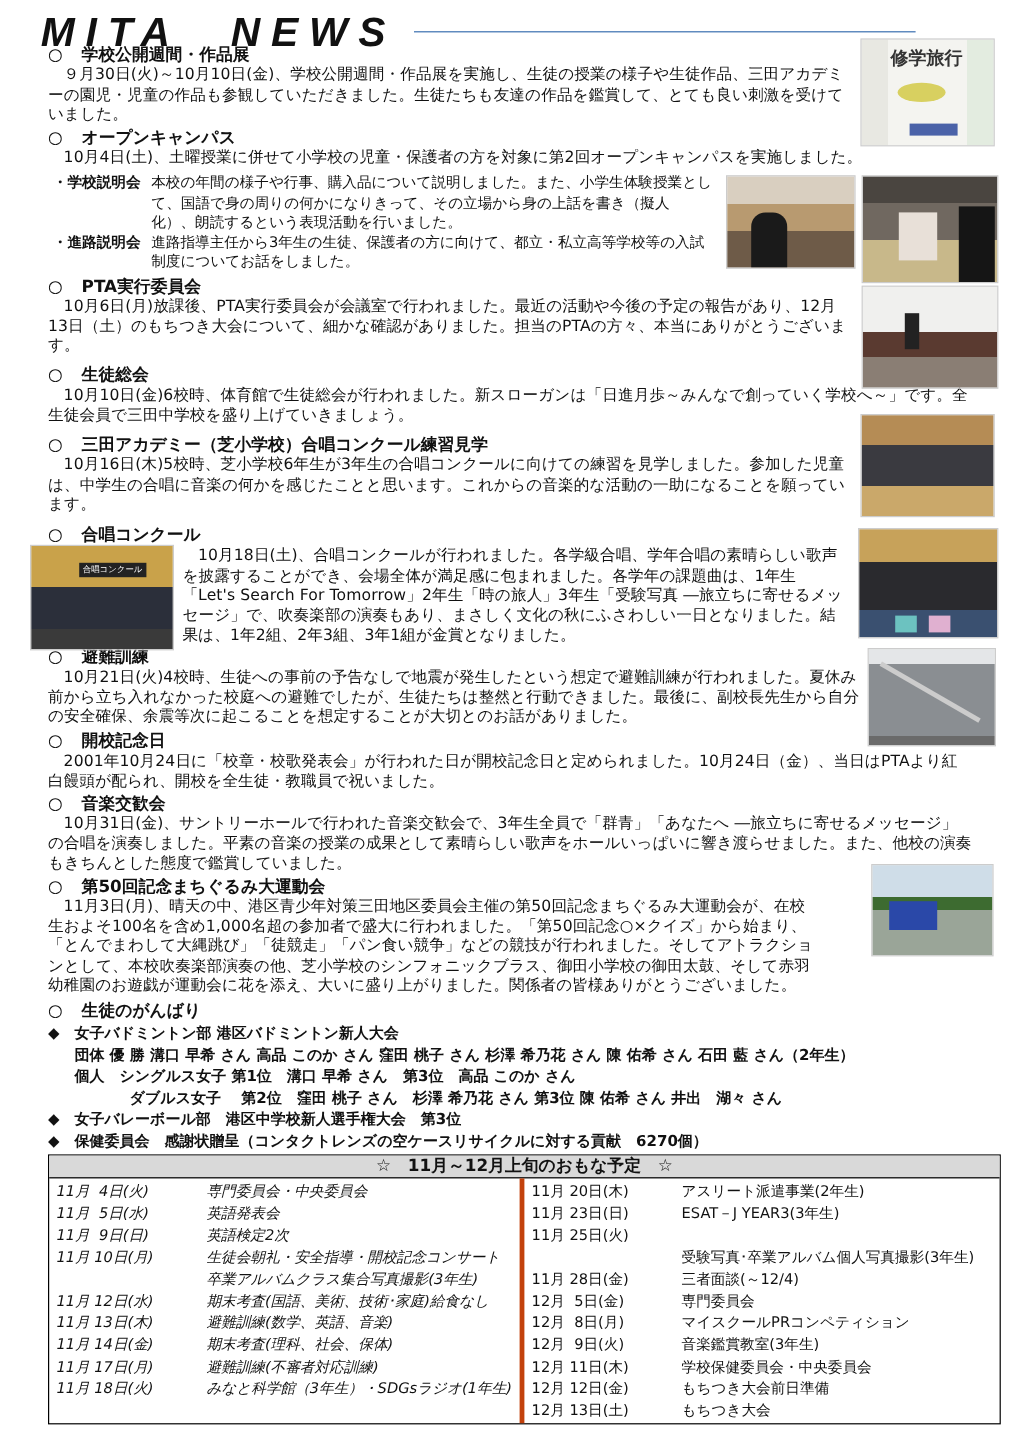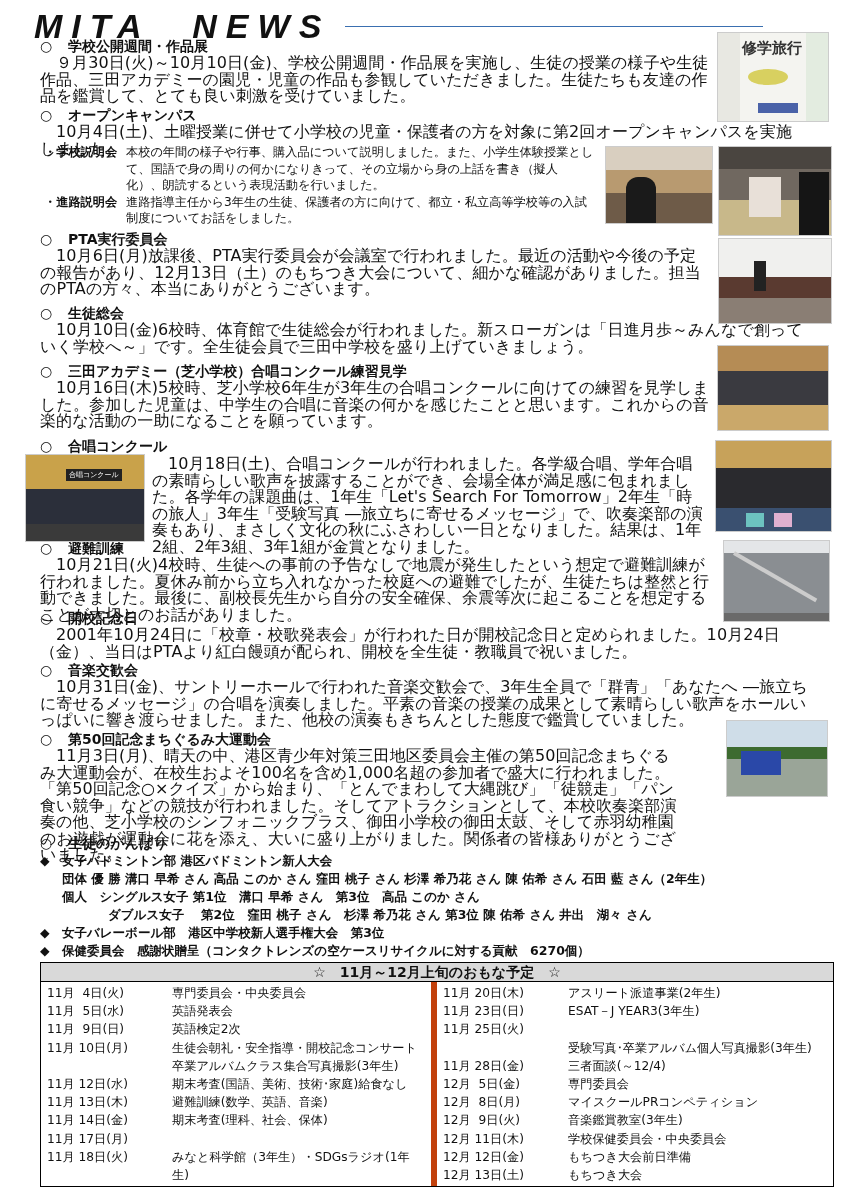--- a/index.html
+++ b/index.html
@@ -4,32 +4,32 @@
 <style>
   html, body { margin: 0; padding: 0; background: #ffffff; }
   body { width: 849px; height: 1200px; position: relative; overflow: hidden;
          font-family: "DejaVu Sans", "Liberation Sans", sans-serif; color: #111; }
   .title { position: absolute; left: 34px; top: 4px; font-size: 34px; font-weight: bold;
            font-style: italic; letter-spacing: 9px; font-family: "Liberation Sans", sans-serif; }
   .title-rule { position: absolute; left: 345px; top: 26px; width: 418px; height: 1px; background: #3a6fb0; }
   .sec { position: absolute; left: 40px; font-size: 13px; line-height: 17px; }
   .h { font-weight: bold; font-size: 14px; display: block; }
   .h .mark { display: inline-block; width: 28px; font-weight: bold; }
-  .p { display: block; font-size: 16px; line-height: 16.5px; letter-spacing: 0.1px; }
+  .p { display: block; font-size: 13px; line-height: 16.5px; letter-spacing: 0.1px; }
   .ind { text-indent: 1em; }
   .photo { position: absolute; border: 1px solid #ccc; overflow: hidden; }
   .bullet-row { display: block; font-size: 12.2px; line-height: 16.5px; }
   .bl { font-weight: bold; }
   .gb { font-weight: bold; font-size: 12.5px; line-height: 18px; display: block; }
   .sched { position: absolute; left: 40px; top: 962px; width: 792px; border: 1px solid #000; }
   .sched-head { background: #d9d9d9; border-bottom: 1px solid #000; text-align: center;
                 font-weight: bold; font-size: 14px; height: 18px; line-height: 18px; }
   .sched-body { display: flex; }
   .col { width: 50%; padding: 2px 6px; box-sizing: border-box; }
-  .col.left { border-right: 6px solid #c2410c; }
+  .col.left { border-right: 4px solid #c2410c; font-style: italic; }
   .srow { display: flex; font-size: 12.2px; line-height: 18.2px; }
   .sdate { width: 125px; flex-shrink: 0; white-space: pre; }
   .sevt { flex: 1; }
 </style>
 </head>
 <body>
 
 <div class="title">MITA　NEWS</div>
 <div class="title-rule"></div>
 
@@ -166,20 +166,21 @@
       <div class="srow">
           <span class="sdate">11月 13日(木)</span>
           <span class="sevt">避難訓練(数学、英語、音楽)</span>
         </div>
       <div class="srow">
           <span class="sdate">11月 14日(金)</span>
           <span class="sevt">期末考査(理科、社会、保体)</span>
         </div>
       <div class="srow">
           <span class="sdate">11月 17日(月)</span>
+          <span class="sevt">避難訓練(不審者対応訓練)</span>
         </div>
       <div class="srow">
           <span class="sdate"></span>
         </div>
       <div class="srow">
           <span class="sdate">11月 18日(火)</span>
           <span class="sevt">みなと科学館（3年生）・SDGsラジオ(1年生)</span>
         </div>
     </div>
     <div class="col">

